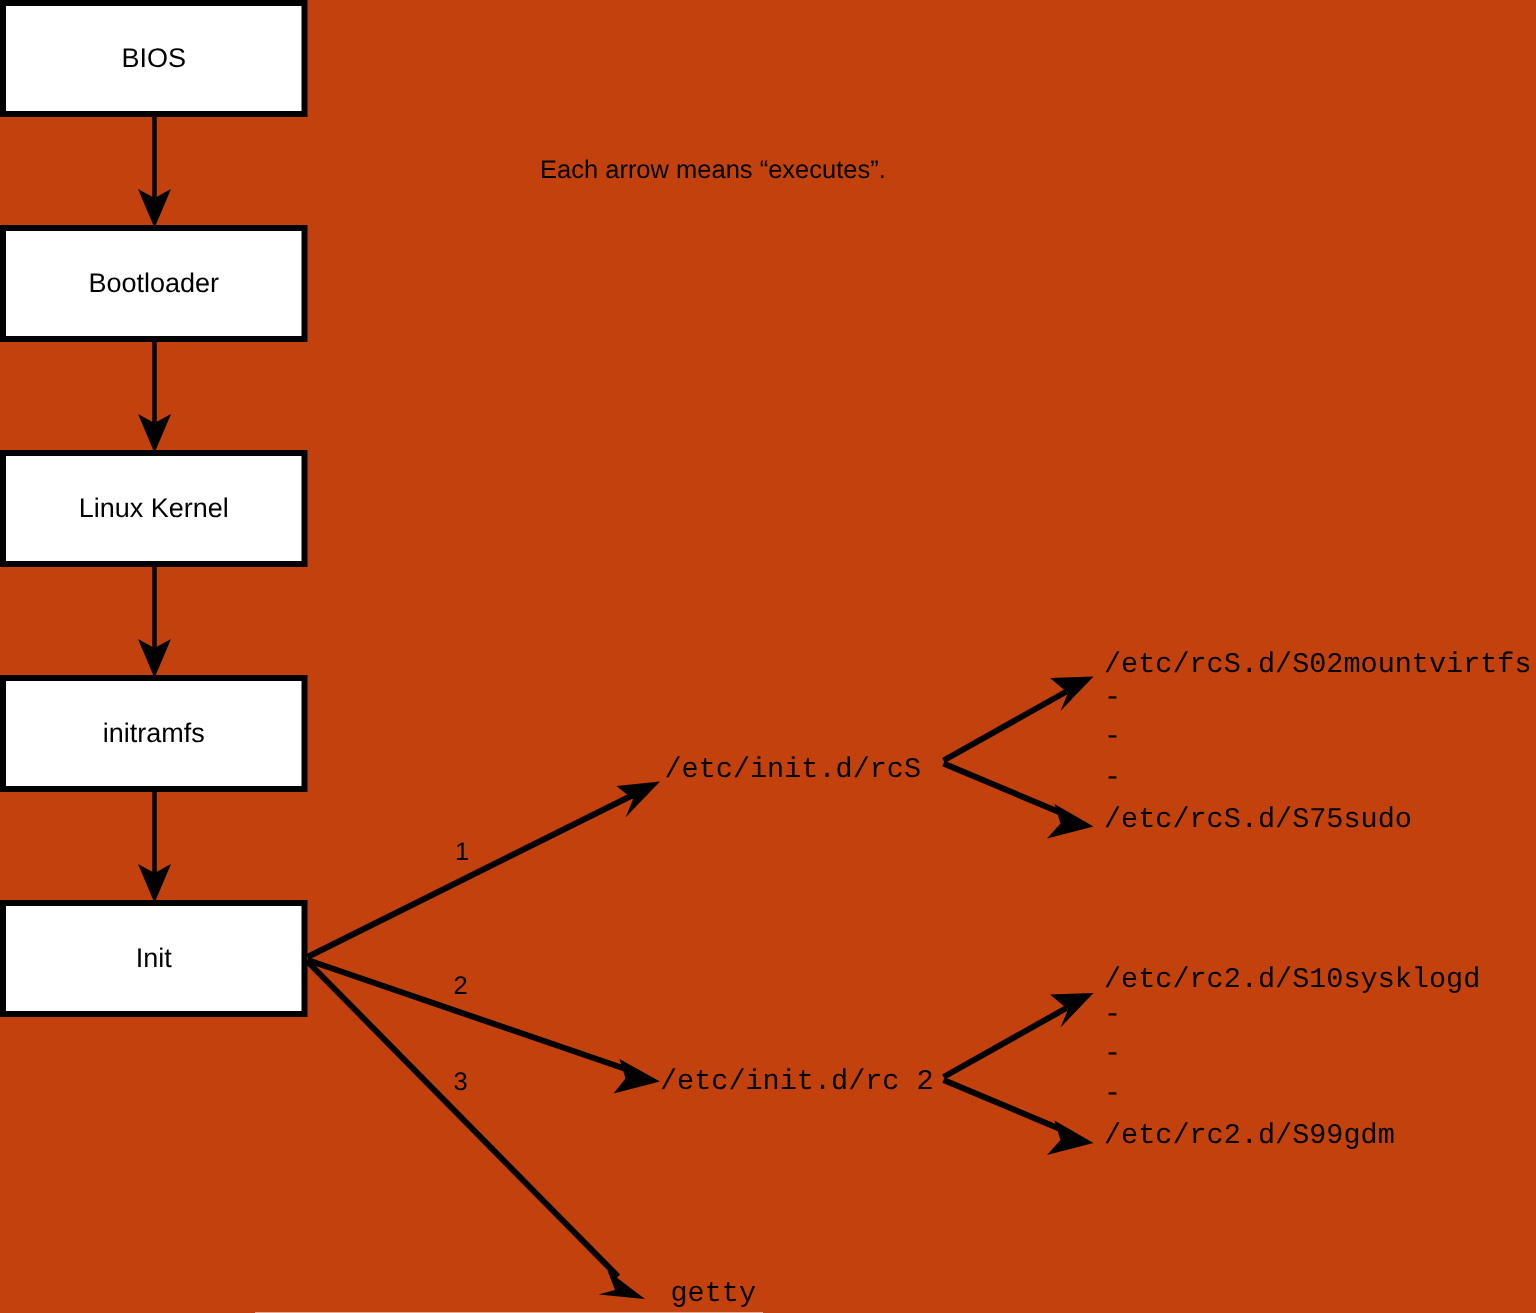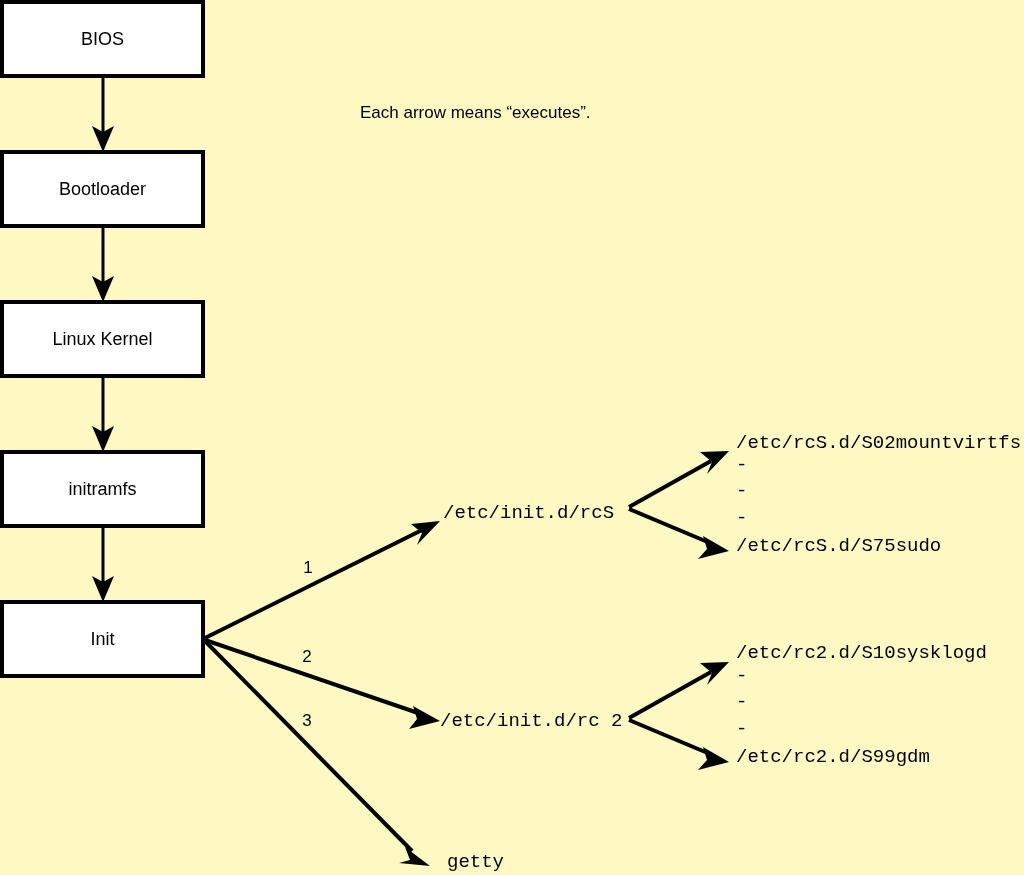--- a/index.html
+++ b/index.html
@@ -4,21 +4,21 @@
 <style>
   html, body {
     margin: 0;
     padding: 0;
     background: #ffffff;
   }
   #canvas {
     position: relative;
     width: 1024px;
     height: 875px;
-    background: #fef9c3;
+    background: #c2410c;
     overflow: hidden;
     font-family: "Liberation Sans", sans-serif;
     text-align: right;
   }
   #diagram-svg {
     position: absolute;
     left: 0;
     top: 0;
     width: 1024px;
     height: 875px;

